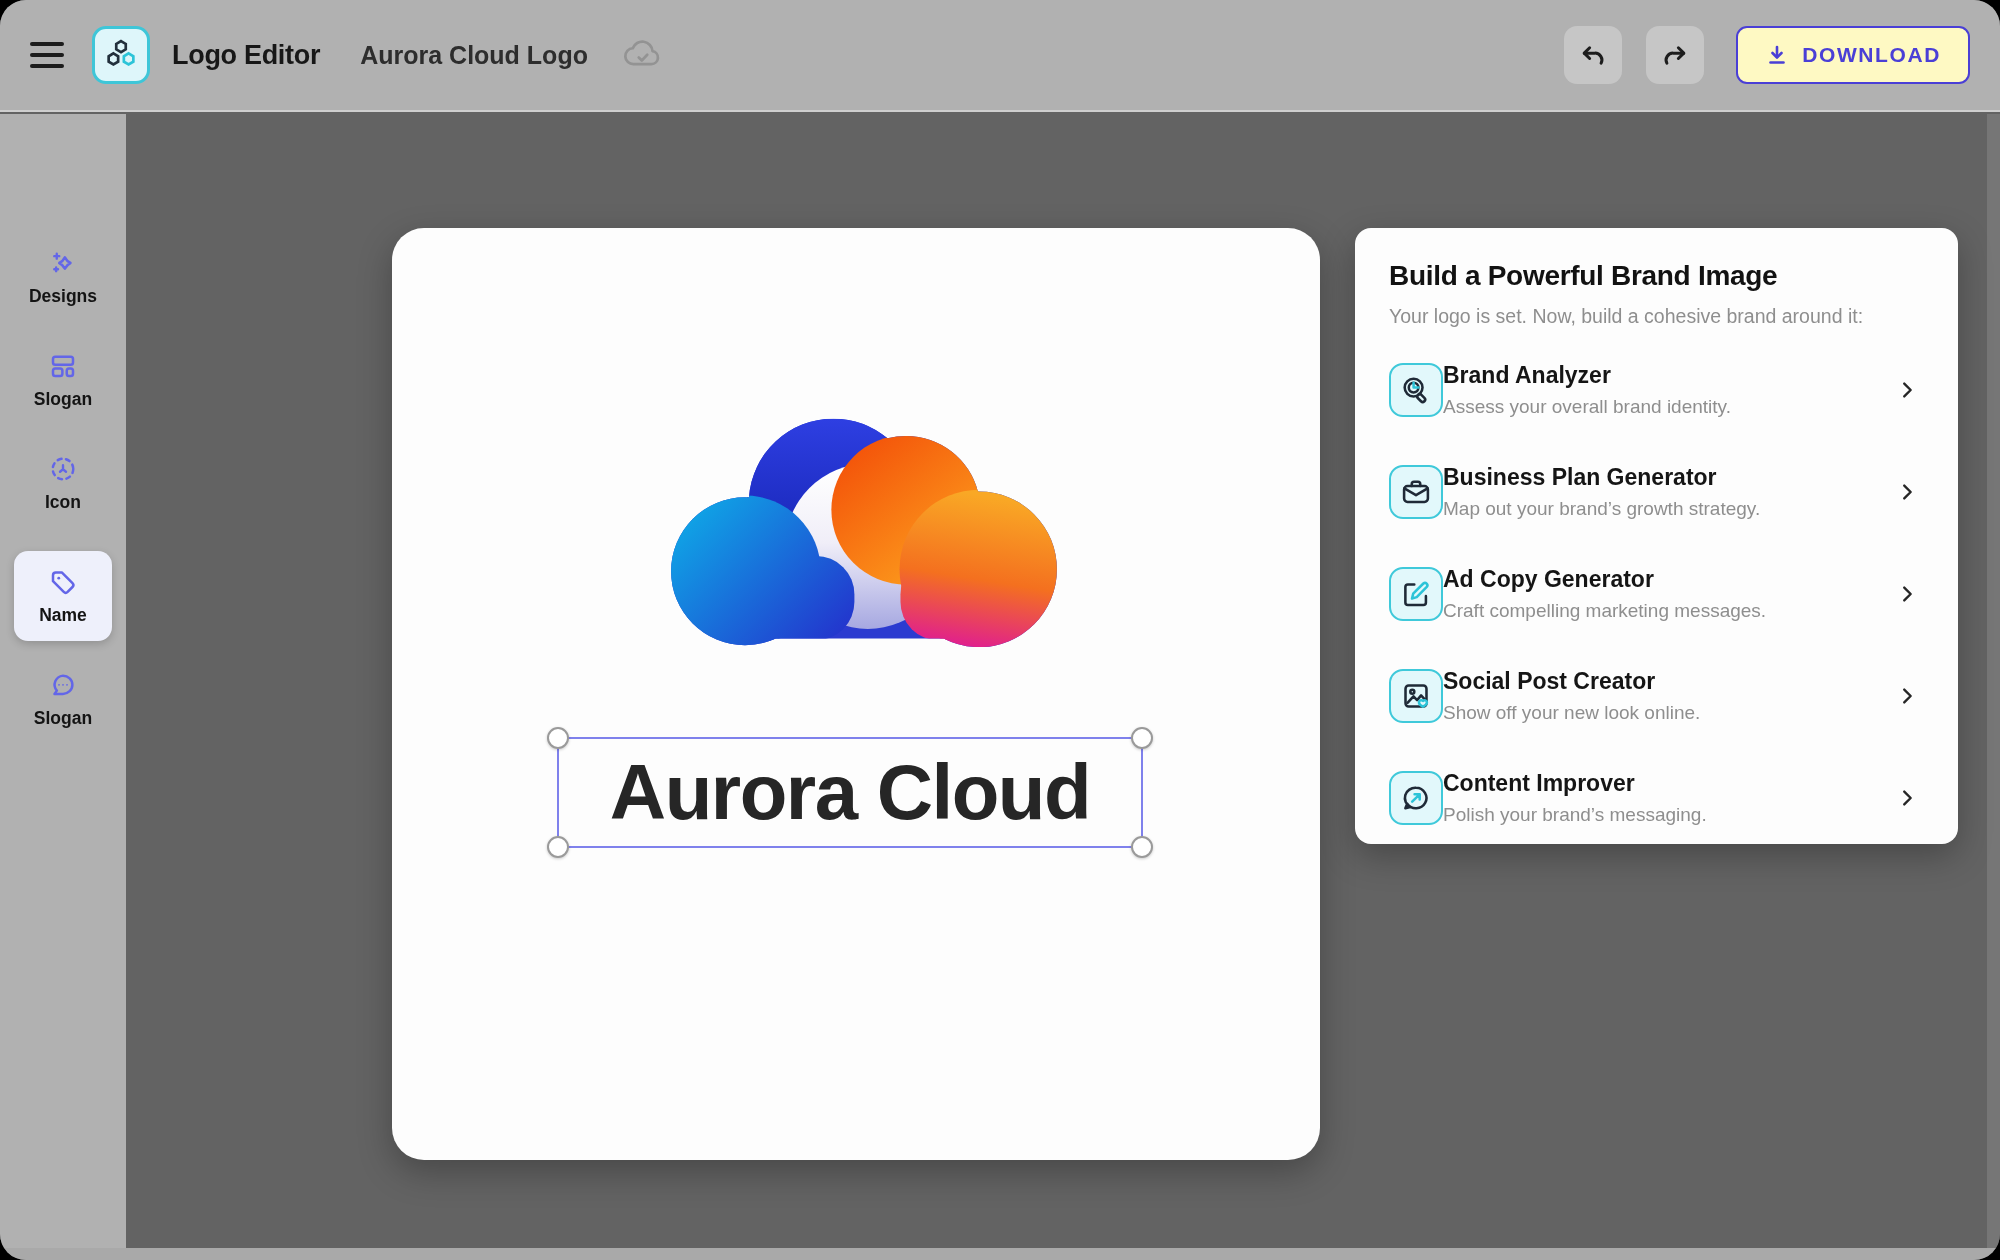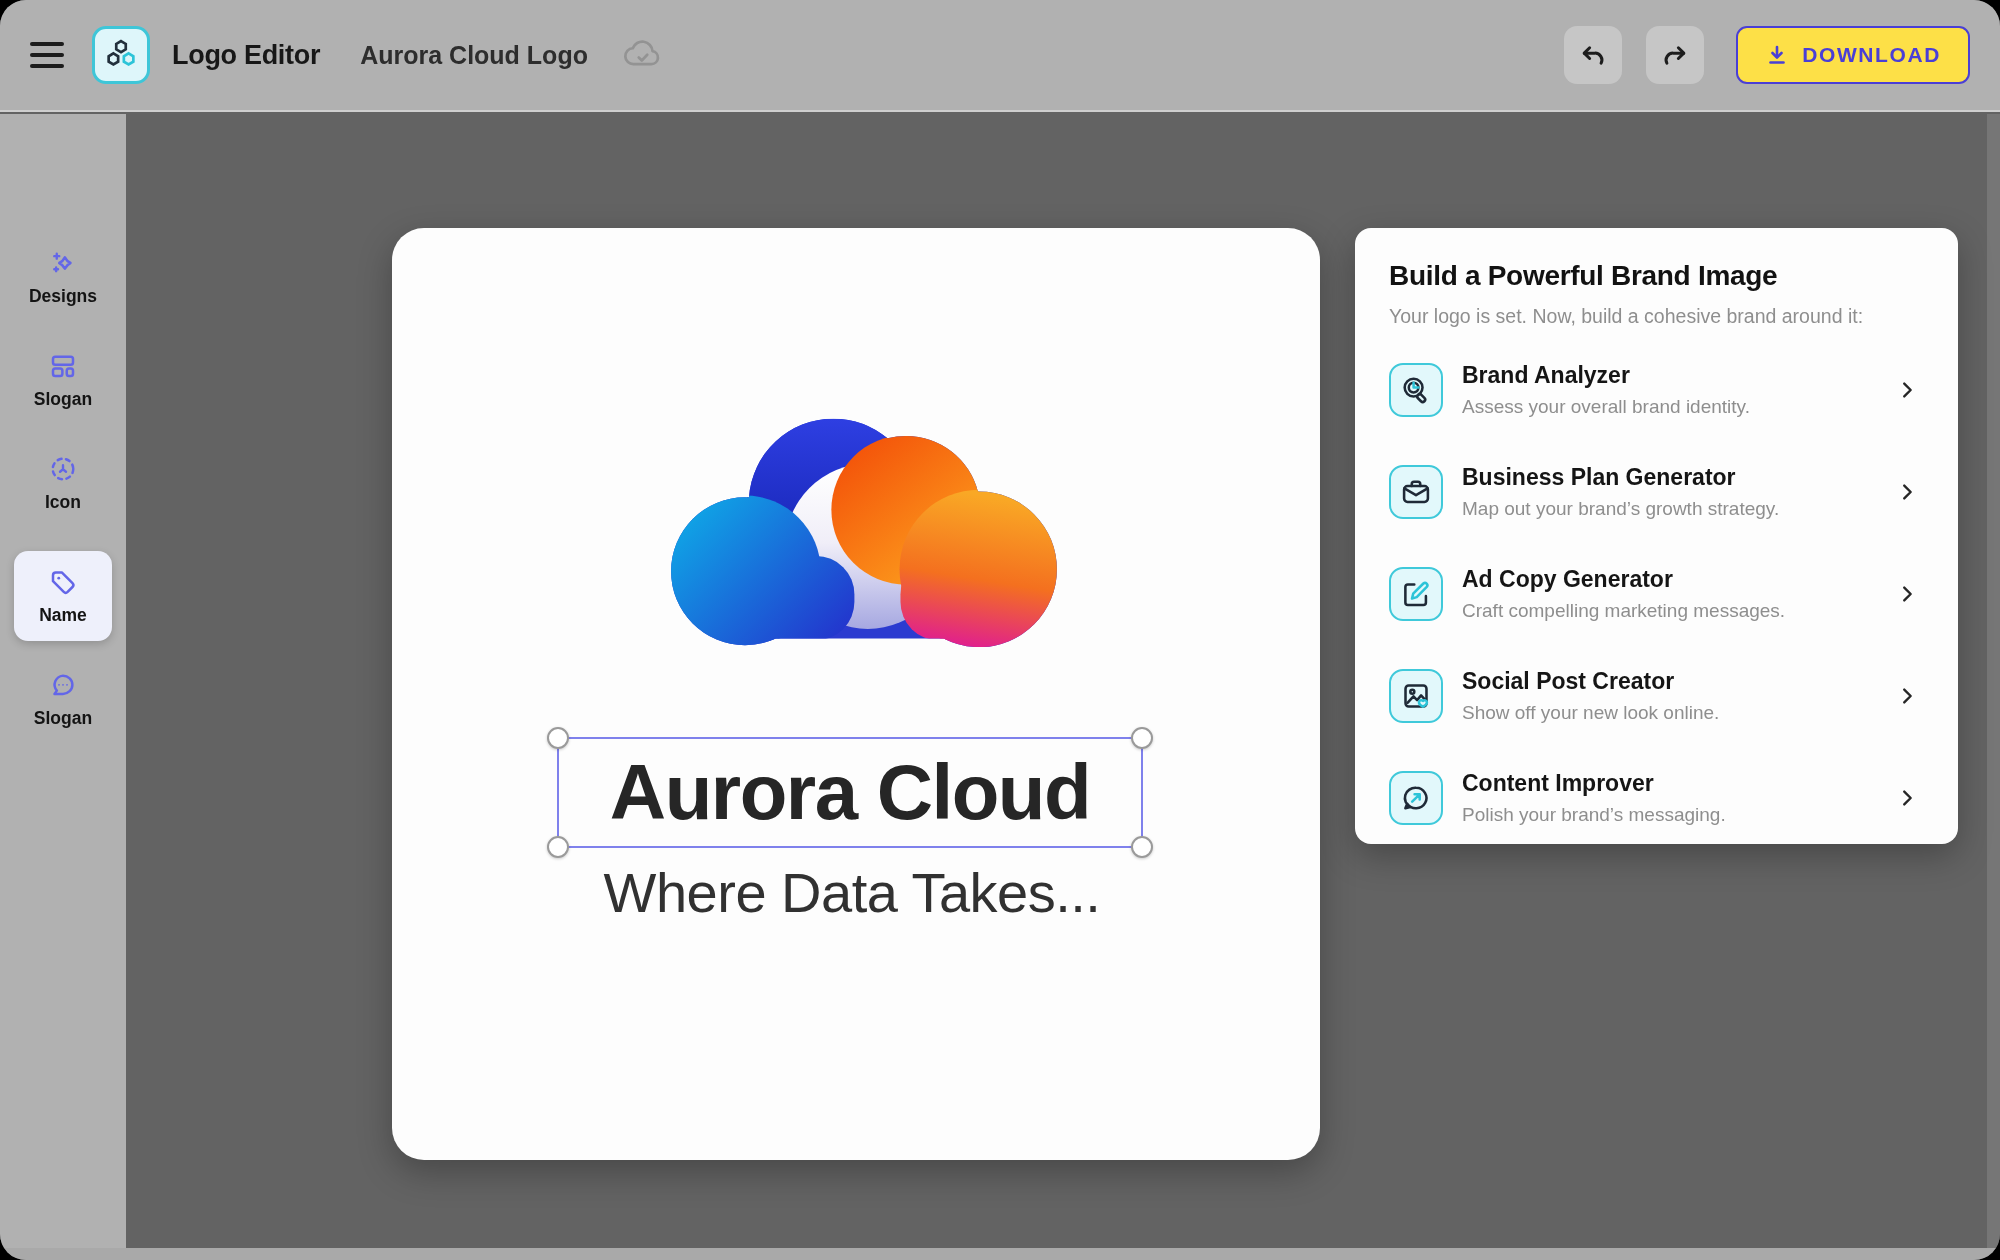--- a/index.html
+++ b/index.html
@@ -14,21 +14,21 @@
   .hamburger span{display:block;height:4px;border-radius:2px;background:#1c1c1c;}
   .app-badge{width:58px;height:58px;margin-left:28px;border-radius:14px;background:#def6fa;
              border:3px solid #3ec6d8;display:flex;align-items:center;justify-content:center;box-sizing:border-box;}
   .app-title{margin-left:22px;font-size:27px;font-weight:700;color:#171717;letter-spacing:-0.3px;}
   .doc-title{margin-left:40px;font-size:25px;font-weight:600;color:#2d2d2d;}
   .sync{margin-left:34px;opacity:.45;}
   .header-spacer{flex:1;}
   .icon-btn{width:58px;height:58px;border-radius:13px;background:#c6c6c6;display:flex;align-items:center;
             justify-content:center;margin-left:0;cursor:pointer;}
   .icon-btn + .icon-btn{margin-left:24px;}
-  .download-btn{margin-left:32px;height:58px;border-radius:11px;background:#fde047;border:2.5px solid #4a3fd6;
+  .download-btn{margin-left:32px;height:58px;border-radius:11px;background:#fef9c3;border:2.5px solid #4a3fd6;
             display:flex;align-items:center;gap:13px;padding:0 27px;cursor:pointer;box-sizing:border-box;}
   .download-btn .lbl{font-size:21px;font-weight:700;letter-spacing:1.6px;color:#4a3fd6;}
 
   
   .sidebar{position:absolute;top:114px;left:0;width:126px;bottom:12px;background:#b1b1b1;}
   .side-item{position:absolute;left:0;width:126px;display:flex;flex-direction:column;align-items:center;cursor:pointer;}
   .side-item .lab{margin-top:8px;font-size:17.5px;font-weight:700;color:#141414;}
   .side-item.active{left:14px;width:98px;height:90px;border-radius:14px;background:#eef0fb;
             justify-content:center;box-shadow:0 3px 8px rgba(0,0,0,.18);}
   .bottombar{position:absolute;left:0;right:0;bottom:0;height:12px;background:#a9a9a9;}
@@ -49,21 +49,21 @@
 
   
   .panel{position:absolute;left:1355px;top:228px;width:603px;height:616px;border-radius:16px;background:#fdfdfd;
             box-shadow:0 12px 34px rgba(0,0,0,.28);padding:32px 34px;box-sizing:border-box;}
   .panel-title{font-size:28px;font-weight:700;color:#121212;letter-spacing:-0.3px;}
   .panel-sub{margin-top:13px;font-size:19.5px;color:#8e8e8e;}
   .tool-list{margin-top:27px;}
   .tool-item{display:flex;align-items:center;height:70px;margin-bottom:32px;cursor:pointer;}
   .tool-icon{flex:0 0 54px;width:54px;height:54px;border-radius:14px;background:#e2f8fb;border:2.5px solid #3fc9da;
             box-sizing:border-box;display:flex;align-items:center;justify-content:center;}
-  .tool-text{margin-left:19px;}
+  .tool-text{}
   .tool-title{font-size:23px;font-weight:700;color:#151515;}
   .tool-desc{margin-top:7px;font-size:19px;color:#8e8e8e;}
   .chev{margin-left:auto;margin-right:6px;display:flex;align-items:center;}
 </style>
 </head>
 <body>
 
 <div class="stage">
  <div class="window">
 
@@ -214,21 +214,20 @@
     </svg>
 
     <div class="name-box">
       <div class="brand-name">Aurora Cloud</div>
       <div class="handle h-tl"></div>
       <div class="handle h-tr"></div>
       <div class="handle h-bl"></div>
       <div class="handle h-br"></div>
     </div>
 
-    <div class="slogan">Where Data Takes...</div>
   </div>
 
   <div class="panel">
     <div class="panel-title">Build a Powerful Brand Image</div>
     <div class="panel-sub">Your logo is set. Now, build a cohesive brand around it:</div>
 
     <div class="tool-list">
 
       <div class="tool-item">
         <div class="tool-icon">

